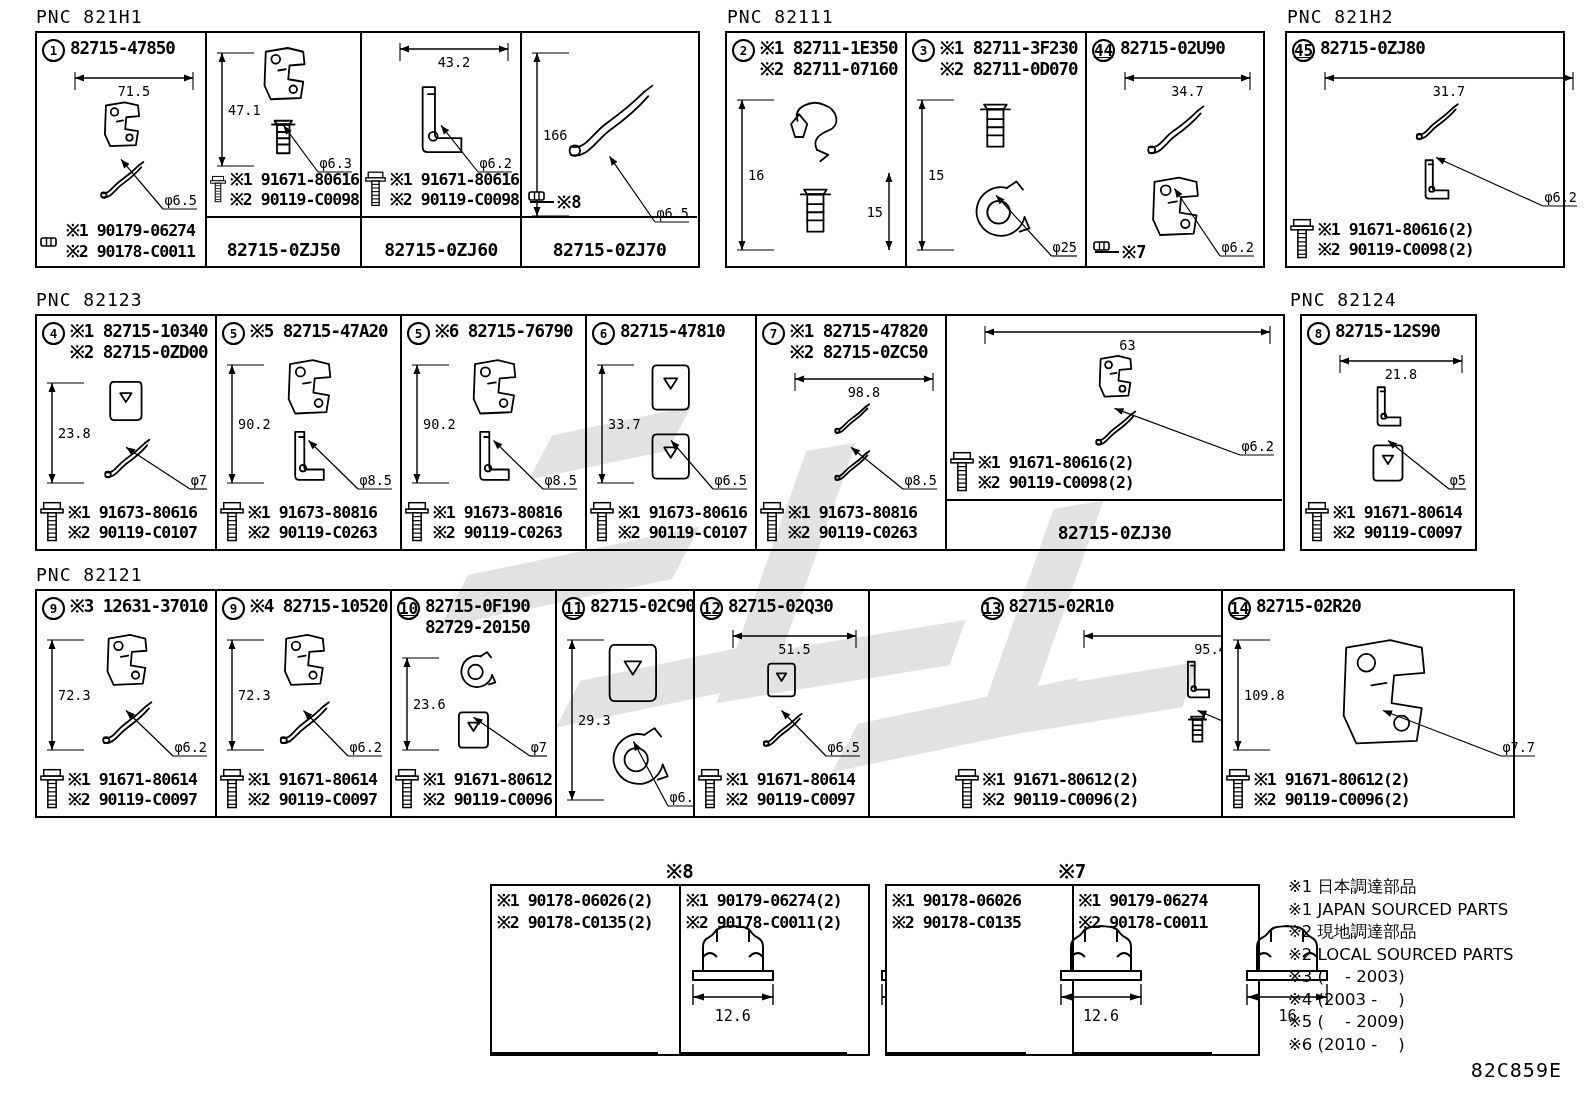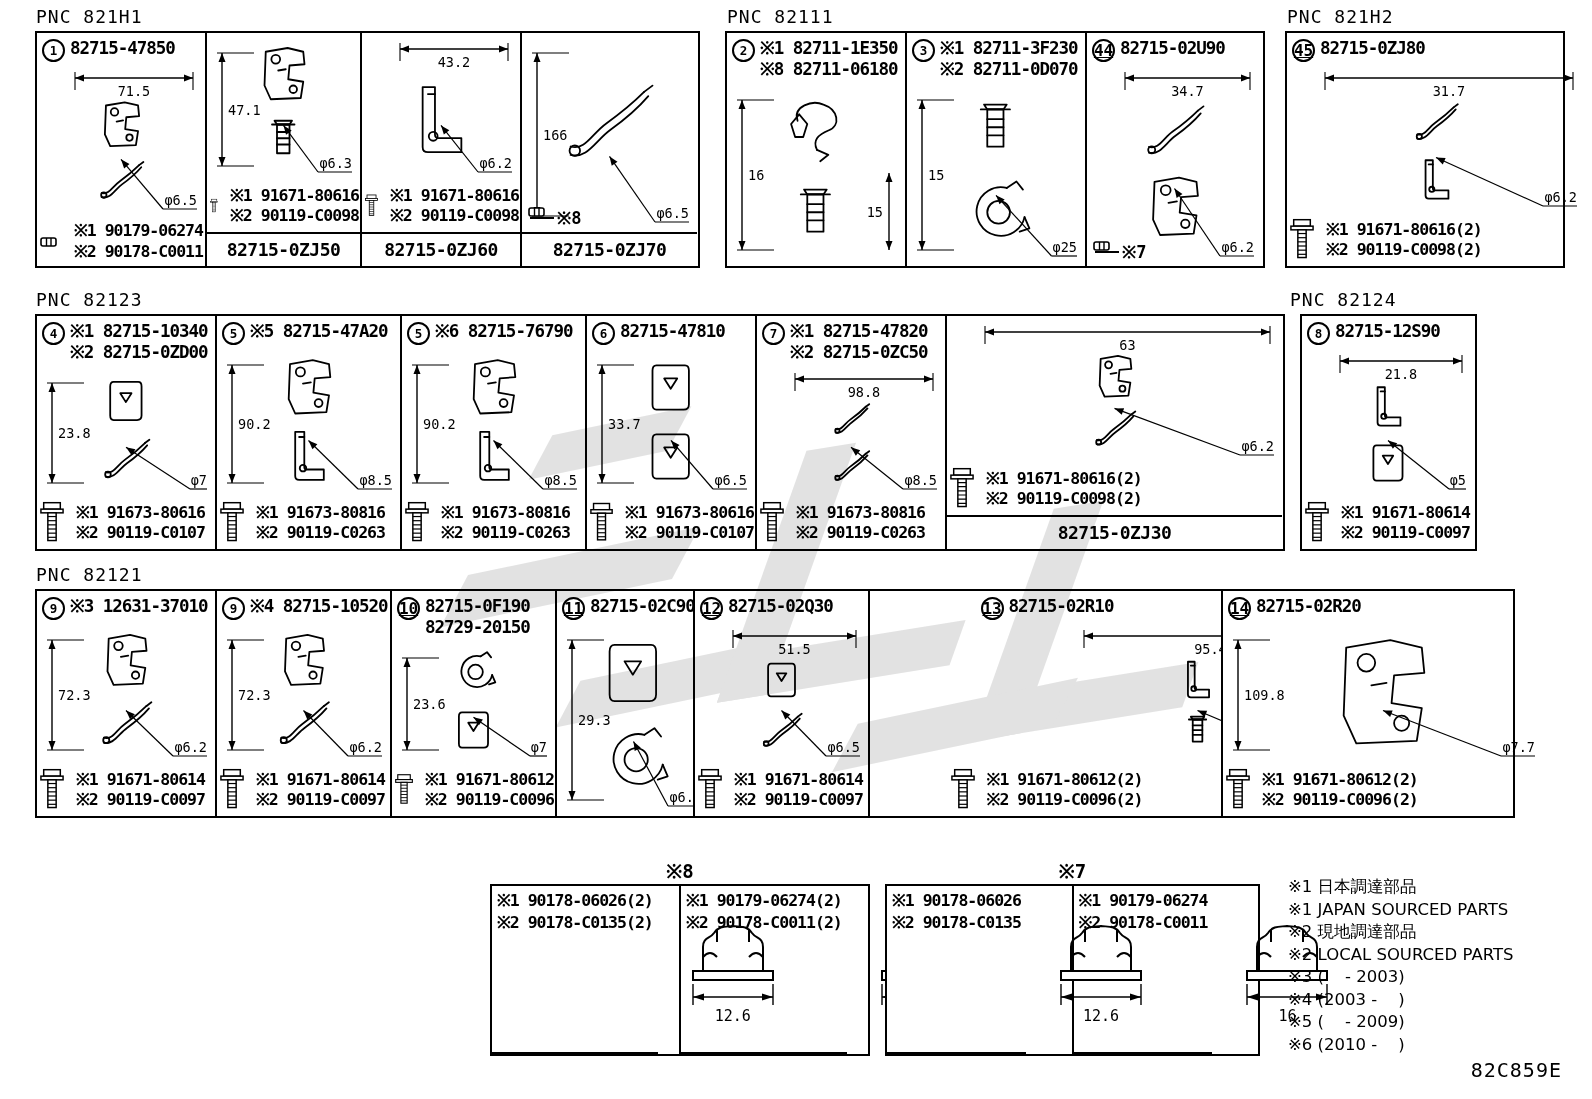--- a/index.html
+++ b/index.html
@@ -17,25 +17,25 @@
   .badge{flex:0 0 auto;width:23px;height:23px;border:2px solid #000;border-radius:50%;display:flex;
          align-items:center;justify-content:center;font-weight:bold;font-size:12.5px;margin-top:1px;box-sizing:border-box;}
   .badge-sm{font-size:16px;text-decoration:underline;}
   .titles{display:flex;flex-direction:column;}
   .title-line{font-weight:bold;font-size:17.5px;letter-spacing:-1px;white-space:nowrap;line-height:21px;}
   .cell-draw{flex:1;position:relative;min-height:0;}
   .cell-draw svg{position:absolute;left:0;top:0;}
   .note-row{position:absolute;left:6px;bottom:3px;display:flex;align-items:center;z-index:2;}
   .leader{width:24px;border-top:2px solid #000;margin:0 2px;}
   .note-text{font-weight:bold;font-size:17px;margin-left:1px;}
-  .fast-row{display:flex;align-items:center;gap:12px;padding:2px 1px 4px 3px;}
+  .fast-row{display:flex;align-items:center;gap:4px;padding:2px 1px 4px 3px;}
   .fast-lines{display:flex;flex-direction:column;}
   .fast-line{font-weight:bold;font-size:16.5px;letter-spacing:-1px;white-space:nowrap;line-height:20.5px;}
   .cell-footer{border-top:2.5px solid #000;text-align:center;font-weight:bold;font-size:18px;
-               padding:5px 0 6px 0;letter-spacing:-0.5px;}
+               padding:21px 0 6px 0;letter-spacing:-0.5px;}
   .nut-table{position:absolute;top:884px;z-index:1;}
   .nut-table-title{position:absolute;top:-26px;left:0;width:100%;text-align:center;font-weight:bold;font-size:19px;}
   .nut-table-box{border:2.5px solid #000;display:flex;height:172px;box-sizing:border-box;background:#fff;}
   .nut-col{flex:1;display:flex;flex-direction:row;border-right:2.5px solid #000;min-width:0;}
   .nut-col:last-child{border-right:none;}
   .nut-col-head{border-bottom:2.5px solid #000;padding:4px 5px;}
   .nut-col-line{font-weight:bold;font-size:16.5px;letter-spacing:-1px;white-space:nowrap;line-height:21.5px;}
   .nut-col-body{flex:1;display:flex;flex-direction:column;align-items:center;justify-content:center;}
   .nut-dim-label{font-size:15px;margin-top:-4px;}
   .notes{position:absolute;left:1288px;top:876px;z-index:1;}
@@ -229,21 +229,21 @@
         </div>
         <div class="cell-footer">82715-0ZJ70</div>
       </div>
     </div>
   <div class="box" style="left:725px;top:31px;width:540px;height:237px">
       <div class="cell" style="width: 180px;">
         <div class="cell-header">
           <span class="badge">2</span>
           <div class="titles">
             <div class="title-line">※1 82711-1E350</div>
-            <div class="title-line">※8 82711-06180</div>
+            <div class="title-line">※2 82711-07160</div>
           </div>
         </div>
         <div class="cell-draw">
           <svg width="178" height="186" viewBox="0 0 178 186">
             <g transform="translate(49.5,10) scale(0.81)">
               <path d="M26,38 C20,20 44,12 58,18 C76,24 80,44 64,50 C52,55 44,62 50,74" fill="none" stroke="#000" stroke-width="1.8" vector-effect="non-scaling-stroke" stroke-linejoin="round" stroke-linecap="round"></path>
               <path d="M18,42 l10,-12 l10,12 l-5,16 l-10,0 Z" fill="none" stroke="#000" stroke-width="1.8" vector-effect="non-scaling-stroke" stroke-linejoin="round" stroke-linecap="round"></path>
               <path d="M50,74 l14,6 l-10,8" fill="none" stroke="#000" stroke-width="1.8" vector-effect="non-scaling-stroke" stroke-linejoin="round" stroke-linecap="round"></path>
             </g>
             <g transform="translate(49.5,95) scale(0.81)">

